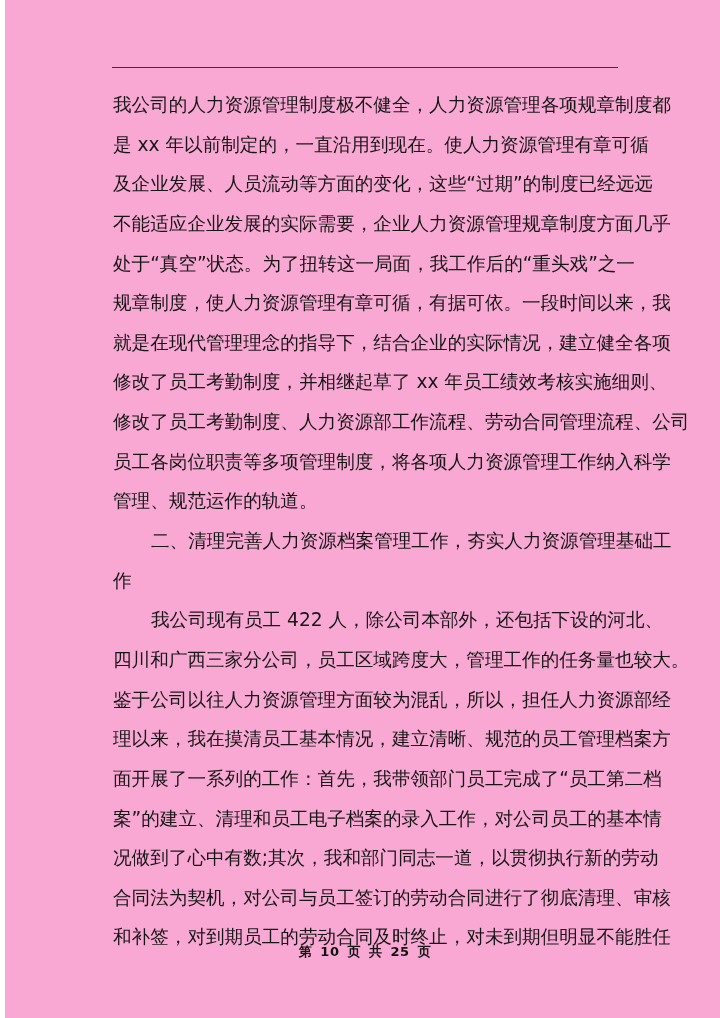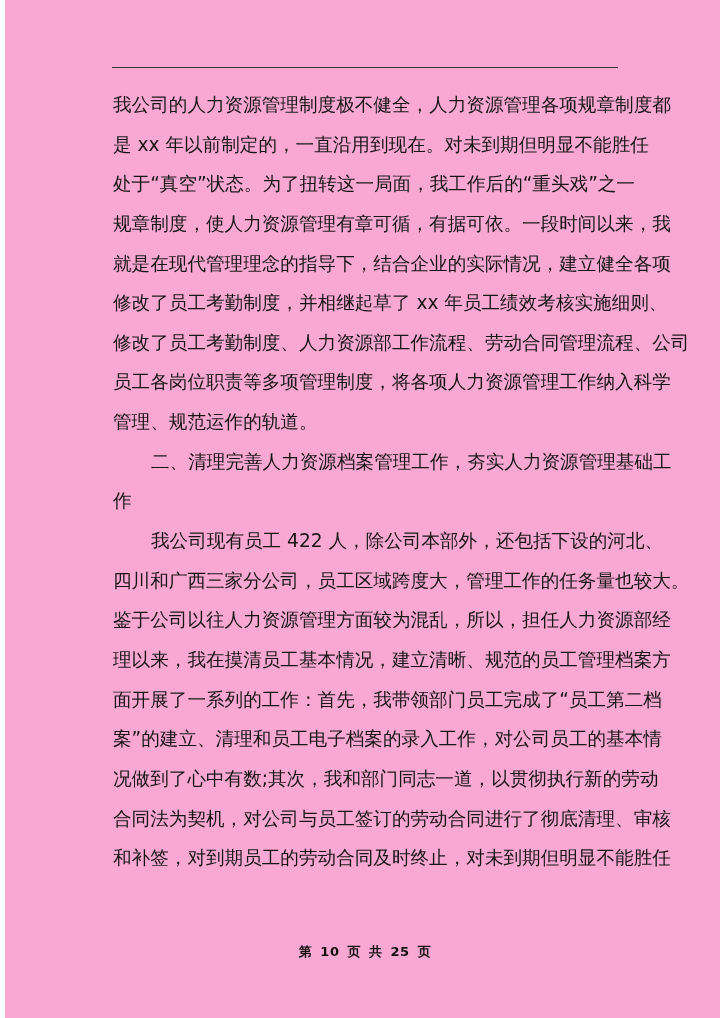--- a/index.html
+++ b/index.html
@@ -68,21 +68,23 @@
     }
   </style>
 </head>
 <body>
 
 <div class="page">
   <div class="header-rule"></div>
 
   <div class="body-text">
     <span class="line">我公司的人力资源管理制度极不健全，人力资源管理各项规章制度都</span>
-    <span class="line">是 xx 年以前制定的，一直沿用到现在。对未到期但明显不能胜任</span>
+    <span class="line">是 xx 年以前制定的，一直沿用到现在。使人力资源管理有章可循</span>
+    <span class="line">及企业发展、人员流动等方面的变化，这些“过期”的制度已经远远</span>
+    <span class="line">不能适应企业发展的实际需要，企业人力资源管理规章制度方面几乎</span>
     <span class="line">处于“真空”状态。为了扭转这一局面，我工作后的“重头戏”之一</span>
     <span class="line">规章制度，使人力资源管理有章可循，有据可依。一段时间以来，我</span>
     <span class="line">就是在现代管理理念的指导下，结合企业的实际情况，建立健全各项</span>
     <span class="line">修改了员工考勤制度，并相继起草了 xx 年员工绩效考核实施细则、</span>
     <span class="line">修改了员工考勤制度、人力资源部工作流程、劳动合同管理流程、公司</span>
     <span class="line">员工各岗位职责等多项管理制度，将各项人力资源管理工作纳入科学</span>
     <span class="line last">管理、规范运作的轨道。</span>
     <span class="line indent">二、清理完善人力资源档案管理工作，夯实人力资源管理基础工</span>
     <span class="line last">作</span>
     <span class="line indent">我公司现有员工 422 人，除公司本部外，还包括下设的河北、</span>

